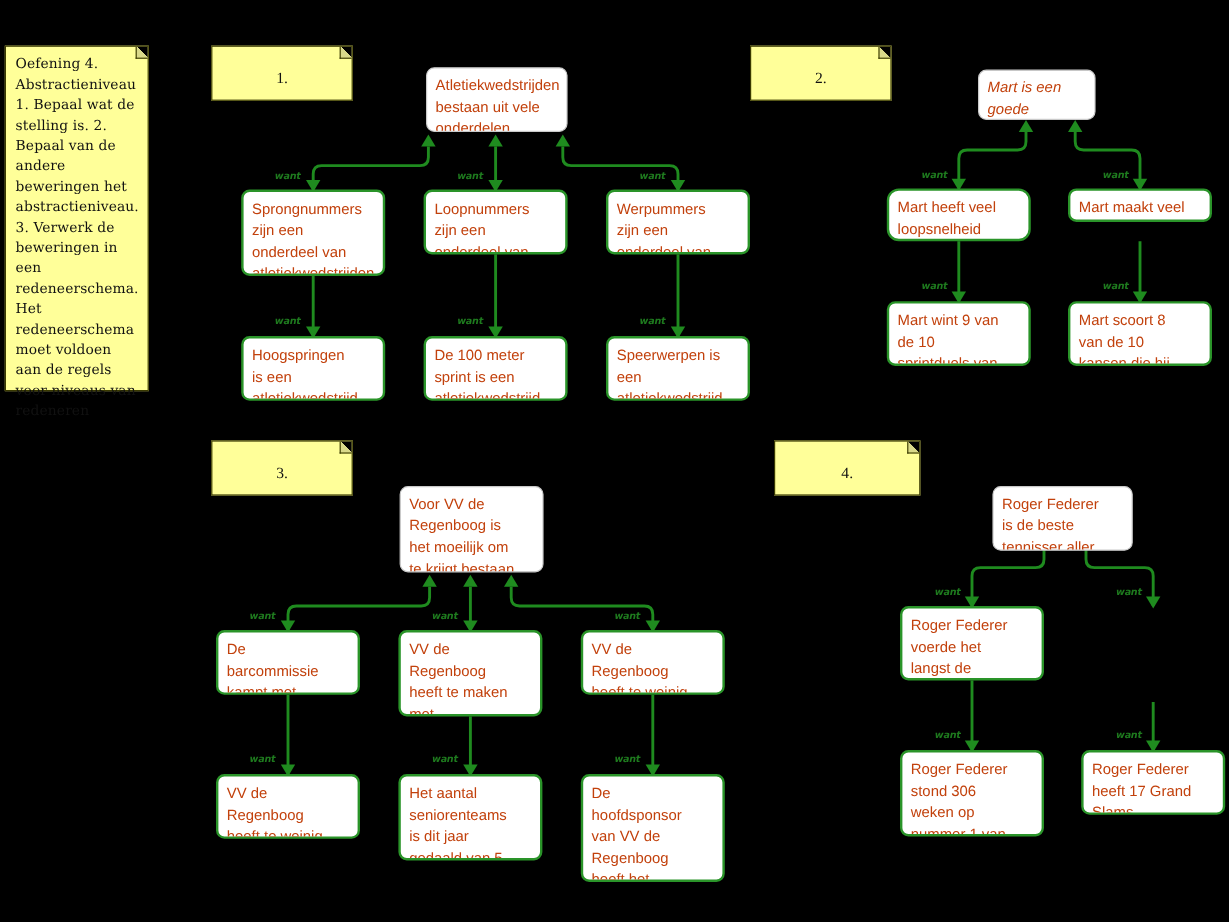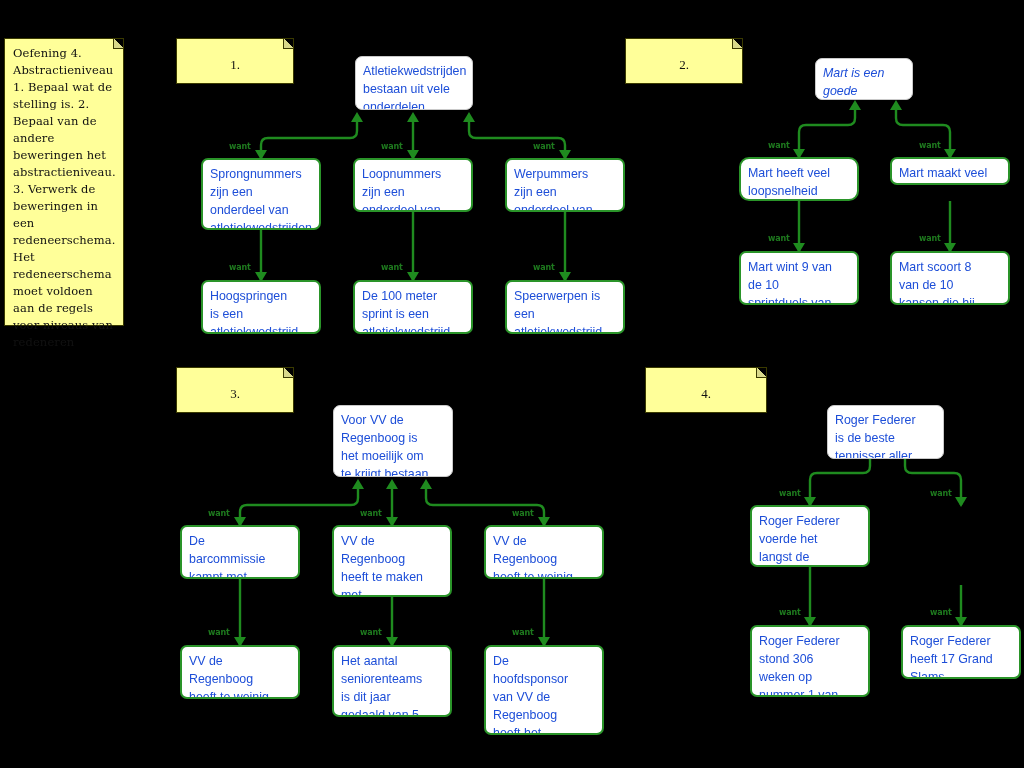--- a/index.html
+++ b/index.html
@@ -28,36 +28,36 @@
   .note-body{
     font-family:"DejaVu Serif",serif;
     font-size:11.5px;line-height:17px;padding:6px 8px 6px 8px;
     letter-spacing:.1px;
   }
 
   
   .box{
     position:absolute;box-sizing:border-box;
     background:#fff;border-radius:7px;
-    font-size:12.4px;line-height:18px;color:#1d4ed8;
+    font-size:12.4px;line-height:18px;color:#c2410c;
     padding:5px 20px 4px 7px;
     overflow:hidden;
   }
   .box.root{border:1px solid #c9c9c9;}
   .box.sub{border:2px solid #2a9429;}
 
   
   #wires{position:absolute;left:0;top:0;width:1024px;height:768px;pointer-events:none;}
   .wire{fill:none;stroke:#1f8b1f;stroke-width:2.4;}
   .head{fill:#1f8b1f;}
   .elabel{
     position:absolute;
     font-family:"DejaVu Sans",sans-serif;
     font-size:8px;font-weight:bold;color:#1e7a1e;
-    letter-spacing:-.2px;white-space:nowrap;
+    letter-spacing:-.2px;white-space:nowrap;font-style:italic;
   }
 </style>
 </head>
 <body>
 
 <div id="stage">
 
   <svg id="wires" viewBox="0 0 1024 768">
 
     <path class="wire" d="M261,158 L261,145 Q261,138 268,138 L350,138 Q357,138 357,131 L357,122"></path>

